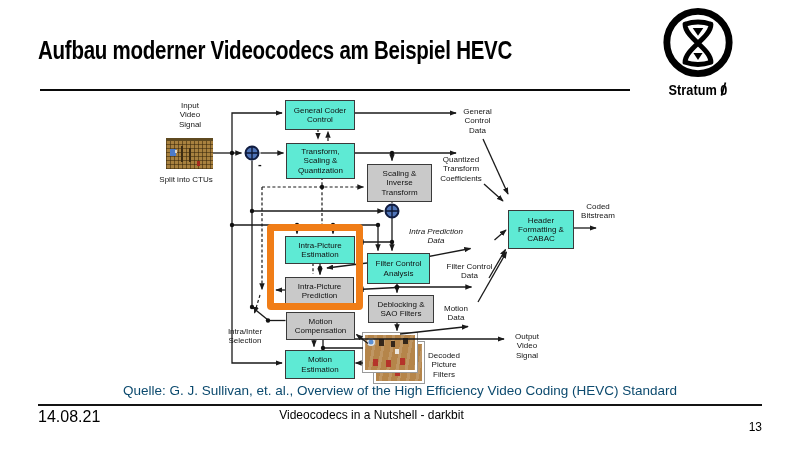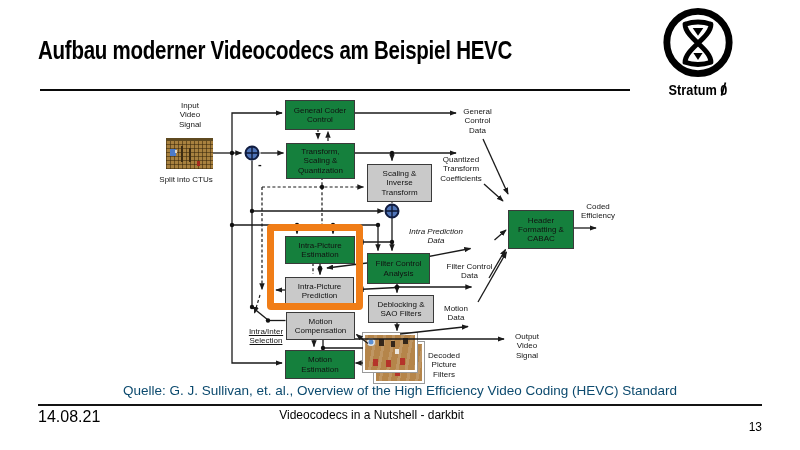--- a/index.html
+++ b/index.html
@@ -11,21 +11,21 @@
          transform:scaleX(0.82);transform-origin:left center;white-space:nowrap;color:#000;}
   .title-rule{left:40px;top:89px;width:590px;height:2px;background:#0a0a0a;}
   .logo-svg{left:660px;top:6px;}
   .logo-text{left:648px;top:81px;width:100px;text-align:center;font-size:15px;font-weight:700;
              transform:scaleX(0.85);transform-origin:center;white-space:nowrap;color:#000;}
   .slash-zero{position:relative;display:inline-block;}
   .slash-zero::after{content:"";position:absolute;left:50%;top:8%;width:1.6px;height:80%;
                      background:#000;transform:rotate(20deg);margin-left:-1px;}
   
   .dbox{display:flex;align-items:center;justify-content:center;text-align:center;
-        font-size:8px;line-height:1.15;border:1px solid #3a3a3a;background:#15803d;
+        font-size:8px;line-height:1.15;border:1px solid #3a3a3a;background:#5eead4;
         white-space:pre-line;z-index:3;color:#111;}
   .dbox.gray{background:#c9c9c9;}
   .dlabel{font-size:8px;line-height:1.18;text-align:center;white-space:pre-line;z-index:3;color:#151515;}
   .minus{font-size:11px;font-weight:700;z-index:3;}
   
   .highlight{left:267px;top:224px;width:82px;height:72px;border:7px solid #f07d17;
              border-radius:4px;z-index:6;background:transparent;}
   
   .ctu{left:166px;top:138px;width:47px;height:31px;z-index:1;
        background:
@@ -212,28 +212,28 @@
   <div class="abs dlabel" style="left:433px;top:155px;width:56px;">Quantized
 Transform
 Coefficients</div>
   <div class="abs dlabel" style="left:404px;top:227px;width:64px;font-style:italic;">Intra Prediction
 Data</div>
   <div class="abs dlabel" style="left:442px;top:262px;width:55px;">Filter Control
 Data</div>
   <div class="abs dlabel" style="left:438px;top:304px;width:36px;">Motion
 Data</div>
   <div class="abs dlabel" style="left:578px;top:202px;width:40px;">Coded
-Efficiency</div>
+Bitstream</div>
   <div class="abs dlabel" style="left:508px;top:332px;width:38px;">Output
 Video
 Signal</div>
   <div class="abs dlabel" style="left:425px;top:351px;width:38px;">Decoded
 Picture
 Filters</div>
-  <div class="abs dlabel" style="left:243px;top:327px;width:46px;text-decoration:underline;">Intra/Inter
+  <div class="abs dlabel" style="left:222px;top:327px;width:46px;">Intra/Inter
 Selection</div>
   <div class="abs minus" style="left:258px;top:158px;">-</div>
 
   <div class="abs highlight"></div>
 
   <div class="abs quelle">Quelle: G. J. Sullivan, et. al., Overview of the High Efficiency Video Coding (HEVC) Standard</div>
   <div class="abs footer-rule"></div>
   <div class="abs footer-date">14.08.21</div>
   <div class="abs footer-center">Videocodecs in a Nutshell - darkbit</div>
   <div class="abs footer-page">13</div>

